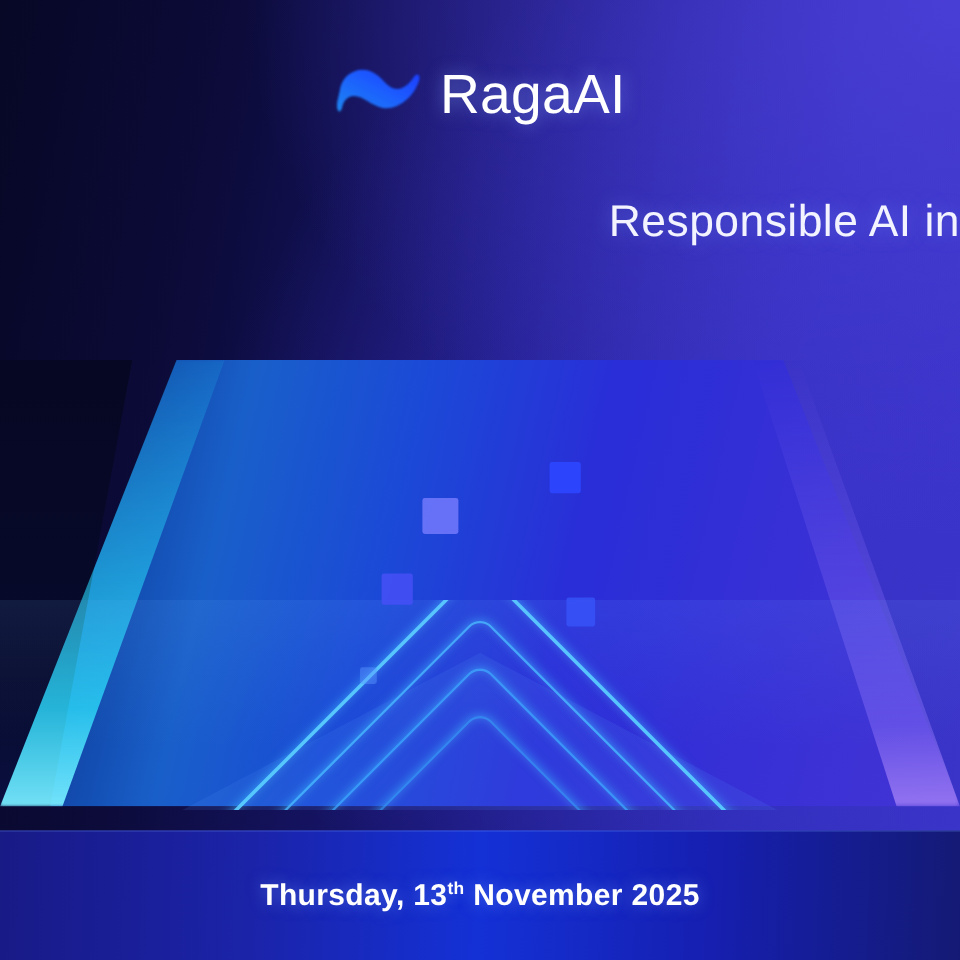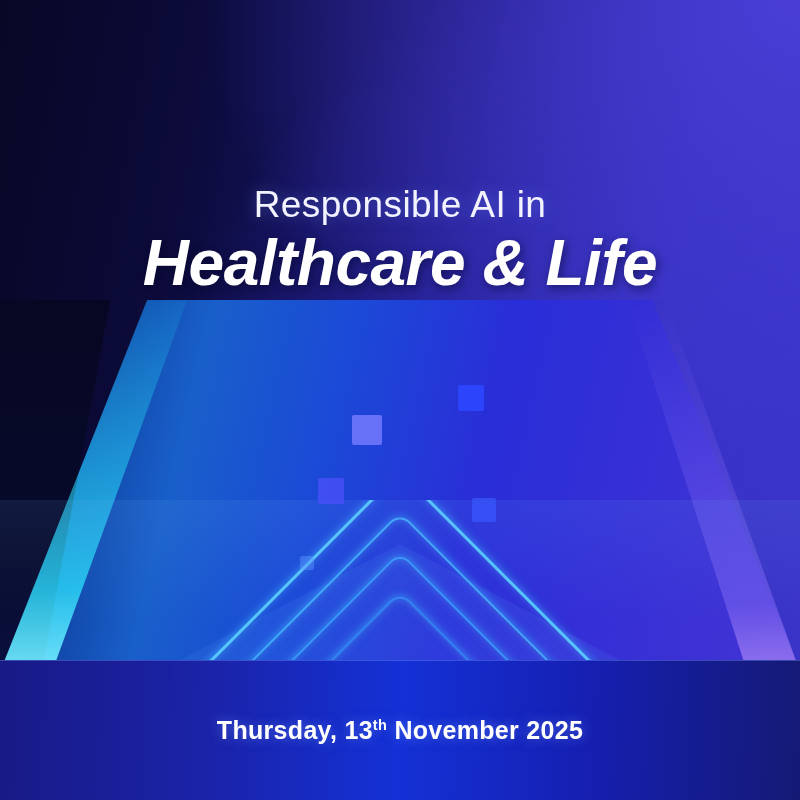--- a/index.html
+++ b/index.html
@@ -80,36 +80,36 @@
     display:flex; align-items:center; justify-content:center; gap:16px;
   }
   .brand-mark{ width:72px; height:52px; display:block; }
   .brand-name{
     font-size:46px; font-weight:400; letter-spacing:.2px; color:#ffffff;
     text-shadow:0 0 14px rgba(140,170,255,.55);
     line-height:1;
   }
 
   
-  .headline{ position:absolute; left:0; right:0; top:184px; text-align:center; }
+  .headline{ position:absolute; left:0; right:0; top:164px; text-align:right; }
   .eyebrow{
     font-size:37px; font-weight:300; color:#f2f3ff; letter-spacing:.4px;
     text-shadow:0 0 16px rgba(120,150,255,.45);
   }
   .big{
     margin-top:4px;
     font-size:64px; font-weight:700; font-style:italic; color:#ffffff;
     line-height:1.06; letter-spacing:-.5px;
     text-shadow:2px 3px 10px rgba(5,6,40,.55);
   }
   .big .l2{ display:block; }
 
   
   .databar{
-    position:absolute; left:0; right:0; bottom:0; height:140px;
+    position:absolute; left:0; right:0; bottom:0; height:108px;
     background:linear-gradient(92deg, #181a86 0%, #1b23a8 26%, #1431d6 50%, #161fb0 74%, #141a74 100%);
     display:flex; flex-direction:column; align-items:center; justify-content:center; gap:12px;
     box-shadow:inset 0 1px 0 rgba(120,160,255,.35);
   }
   .databar .line{
     color:#ffffff; font-weight:700; letter-spacing:.3px;
     text-shadow:0 0 12px rgba(120,160,255,.5);
   }
   .databar .date{ font-size:25px; }
   .databar .time{ font-size:25px; }
@@ -135,25 +135,42 @@
   <div class="chev-sheen"></div>
 
   <div id="squares">
       <div class="sq" style="left: 352px; top: 415px; width: 30px; height: 30px; background: rgba(120, 125, 255, 0.8);"></div>
       <div class="sq" style="left: 458px; top: 385px; width: 26px; height: 26px; background: rgba(45, 70, 255, 0.92);"></div>
       <div class="sq" style="left: 318px; top: 478px; width: 26px; height: 26px; background: rgba(70, 80, 245, 0.88);"></div>
       <div class="sq" style="left: 472px; top: 498px; width: 24px; height: 24px; background: rgba(55, 85, 250, 0.8);"></div>
       <div class="sq" style="left: 300px; top: 556px; width: 14px; height: 14px; background: rgba(90, 150, 255, 0.45);"></div>
     </div>
 
+  <div class="brand">
+    <svg class="brand-mark" viewBox="0 0 72 52">
+      <defs>
+        <linearGradient id="lg" x1="0" y1="1" x2="1" y2="0">
+          <stop offset="0%" stop-color="#1e86f0"></stop>
+          <stop offset="55%" stop-color="#1b5cff"></stop>
+          <stop offset="100%" stop-color="#1b3bff"></stop>
+        </linearGradient>
+        <filter id="soft" x="-30%" y="-30%" width="160%" height="160%">
+          <feGaussianBlur stdDeviation="1.1"></feGaussianBlur>
+        </filter>
+      </defs>
+      <path filter="url(#soft)" fill="url(#lg)" d="M4 24 C6 8 22 2 33 9 C40 13 44 21 50 22 C57 23 62 18 66 12
+           C69 8 72 11 70 16 C65 30 52 40 40 38 C30 36 24 28 16 28
+           C10 28 7 33 6 38 C4 44 1 40 2 33 Z"></path>
+    </svg>
+    <span class="brand-name">RagaAI</span>
+  </div>
 
   <div class="headline">
     <div class="eyebrow">Responsible AI in</div>
     <div class="big">
-      <span class="l1">Healthcare &amp; Life</span>
     </div>
   </div>
 
   <div class="databar">
     <div class="line date">
       <span>Thursday, </span><span>13</span><sup>th</sup><span> November 2025</span>
     </div>
   </div>
 
 </div>

